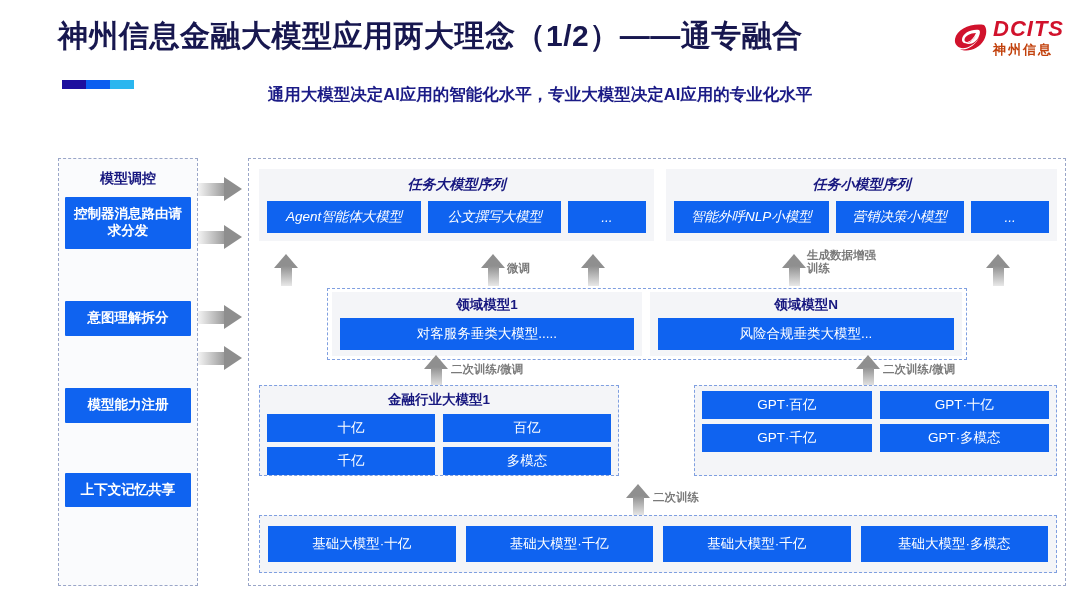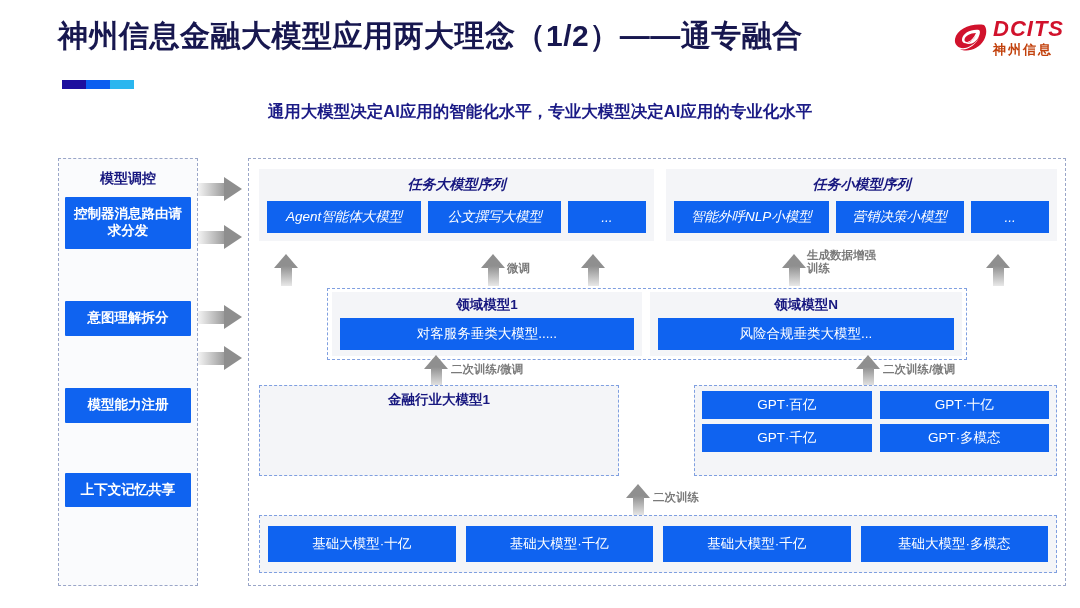--- a/index.html
+++ b/index.html
@@ -30,21 +30,21 @@
   .logo-mark{width:38px;height:38px;position:relative;flex:0 0 auto;}
   .logo-text{display:flex;flex-direction:column;line-height:1;}
   .logo-text .lt1{
     font-size:22px;font-weight:bold;color:#d1122c;letter-spacing:1px;
     font-style:italic;
   }
   .logo-text .lt2{
     font-size:13px;font-weight:bold;color:#c2410c;letter-spacing:2px;margin-top:3px;
   }
   .subtitle{
-    position:absolute;left:0;right:0;top:101px;text-align:center;
+    position:absolute;left:0;right:0;top:84px;text-align:center;
     font-size:16.5px;font-weight:bold;color:#1b1b86;white-space:nowrap;
   }
 
   
   .ctrl-panel{
     position:absolute;left:58px;top:158px;width:140px;height:428px;
     border:1px dashed #9aa6c8;background:#fafbfd;
     box-sizing:border-box;padding:8px 6px;
   }
   .ctrl-title{
@@ -284,20 +284,26 @@
   <div class="alabel" style="left:202px;top:204px;">二次训练/微调</div>
 
   <div class="uarrow" style="left:607px;top:196px;">
     <span class="head"></span>
     <span class="shaft"></span>
   </div>
   <div class="alabel" style="left:634px;top:204px;">二次训练/微调</div>
 
   <div class="ind-band l">
     <div class="ind-head">金融行业大模型1</div>
+    <div class="ind-grid">
+      <div class="ind-box">十亿</div>
+      <div class="ind-box">百亿</div>
+      <div class="ind-box">千亿</div>
+      <div class="ind-box">多模态</div>
+    </div>
   </div>
 
   <div class="ind-band r">
     <div class="ind-grid">
       <div class="ind-box">GPT·百亿</div>
       <div class="ind-box">GPT·十亿</div>
       <div class="ind-box">GPT·千亿</div>
       <div class="ind-box">GPT·多模态</div>
     </div>
   </div>

